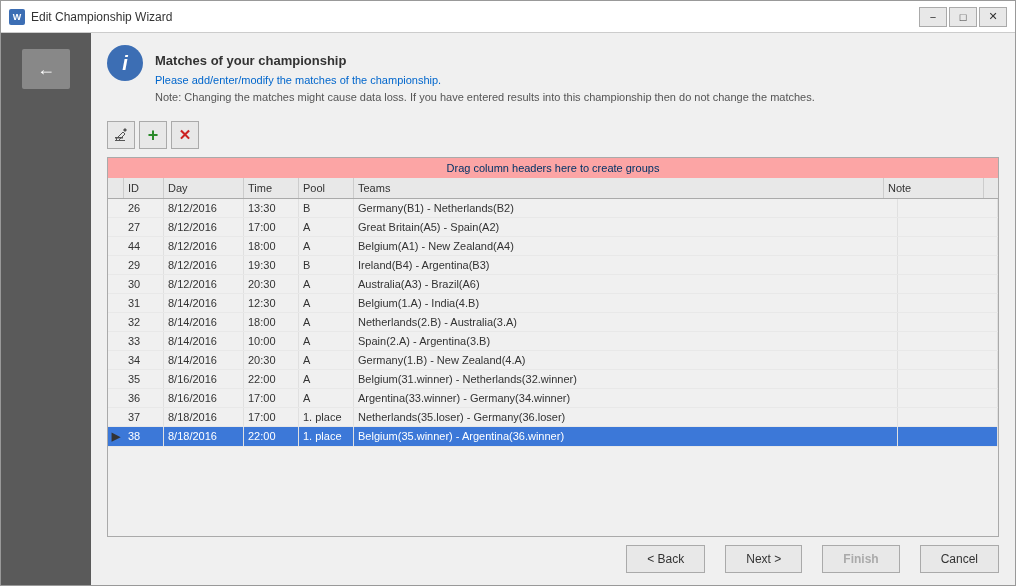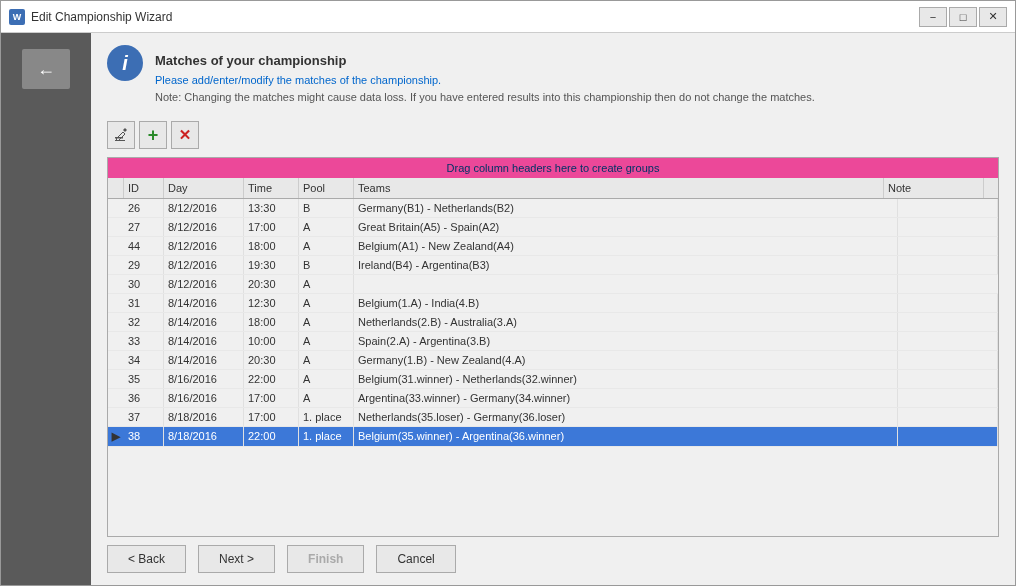--- a/index.html
+++ b/index.html
@@ -161,21 +161,21 @@
     .tool-btn.delete { color: #cc0000; font-size: 16px; font-weight: bold; }
 
     .grid-container {
       flex: 1;
       border: 1px solid #aaa;
       overflow: hidden;
       display: flex;
       flex-direction: column;
     }
     .grid-group-header {
-      background: #ec4899;
+      background: #fca5a5;
       color: #003366;
       text-align: center;
       padding: 4px;
       font-size: 11px;
       flex-shrink: 0;
     }
     .grid-header {
       display: grid;
       grid-template-columns: 16px 40px 80px 55px 55px 1fr 100px 14px;
       background: #e8e8e8;
@@ -220,21 +220,22 @@
     }
     .row-indicator.current { color: #333; font-weight: bold; }
 
     
     .grid-body::-webkit-scrollbar { width: 14px; }
     .grid-body::-webkit-scrollbar-track { background: #f0f0f0; border: 1px solid #ccc; }
     .grid-body::-webkit-scrollbar-thumb { background: #a0a0a0; border: 1px solid #888; }
 
     .footer {
       display: flex;
-      gap: 12px;
+      justify-content: flex-end;
+      gap: 20px;
       padding: 8px 0 0 0;
       flex-shrink: 0;
     }
     .footer-btn {
       padding: 6px 20px;
       border: 1px solid #aaa;
       background: #e8e8e8;
       cursor: pointer;
       font-size: 12px;
       color: #333;
@@ -338,20 +339,21 @@
               <div class="grid-cell">B</div>
               <div class="grid-cell">Ireland(B4) - Argentina(B3)</div>
               <div class="grid-cell"></div>
             </div>
             <div class="grid-row">
               <div class="row-indicator"></div>
               <div class="grid-cell">30</div>
               <div class="grid-cell">8/12/2016</div>
               <div class="grid-cell">20:30</div>
               <div class="grid-cell">A</div>
+              <div class="grid-cell">Australia(A3) - Brazil(A6)</div>
               <div class="grid-cell"></div>
             </div>
             <div class="grid-row">
               <div class="row-indicator"></div>
               <div class="grid-cell">31</div>
               <div class="grid-cell">8/14/2016</div>
               <div class="grid-cell">12:30</div>
               <div class="grid-cell">A</div>
               <div class="grid-cell">Belgium(1.A) - India(4.B)</div>
               <div class="grid-cell"></div>

